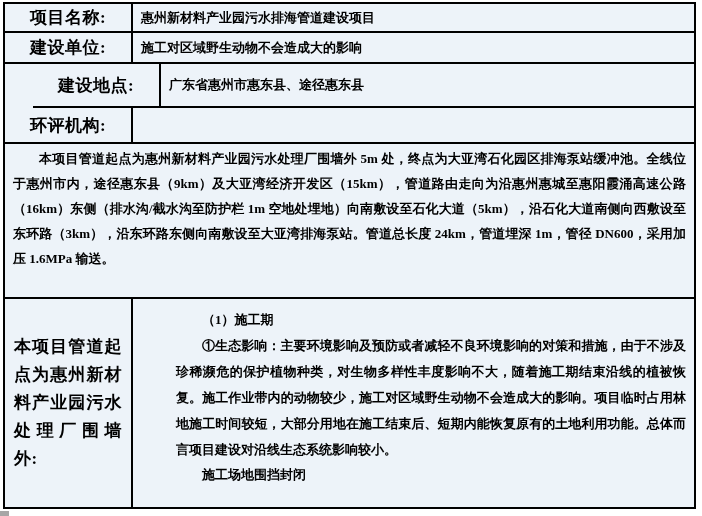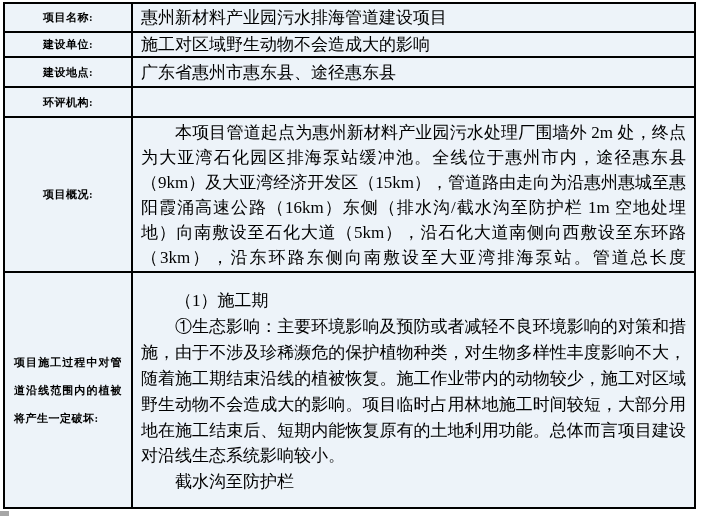--- a/index.html
+++ b/index.html
@@ -25,57 +25,58 @@
     flex-direction: column;
   }
   .row {
     display: flex;
     box-sizing: border-box;
     border-bottom: 2px solid var(--table-border, #000000);
     flex: 0 0 auto;
     min-height: 0;
   }
   .row.r1 { height: 29px; }
-  .row.r2 { height: 25px; }
-  .row.r3 { height: 30px; }
-  .row.r4 { height: 30px; }
+  .row.r2 { height: 31px; }
+  .row.r3 { height: 44px; margin-left: 28px; }
+  .row.r4 { height: 36px; }
   .row.r5 { height: 155px; }
   .row.r6 { border-bottom: none; flex: 1 1 auto; overflow: hidden; }
   .cell-label {
     flex: 0 0 128px;
     box-sizing: border-box;
     border-right: 2px solid var(--table-border, #000000);
     display: flex;
     align-items: center;
     justify-content: center;
     font-weight: bold;
-    font-size: 11px;
+    font-size: 17px;
     letter-spacing: 0.5px;
     overflow: hidden;
   }
   .cell-value {
     flex: 1 1 auto;
     box-sizing: border-box;
     display: flex;
     align-items: center;
     padding: 0 8px;
-    font-size: 17px;
+    font-size: 13px;
     overflow: hidden;
+    font-weight: bold;
   }
   .row.para .cell-value {
     display: block;
     padding: 2px 8px 0 8px;
   }
   .cell-value p {
     margin: 0;
     text-indent: 2em;
     text-align: justify;
   }
   .row.r5 .cell-value p { line-height: 25.1px; }
-  .row.r6 .cell-value { padding-top: 15px; }
+  .row.r6 .cell-value { padding-top: 8px; margin-left: 35px; }
   .row.r6 .cell-value p { line-height: 25.9px; }
   .label-multi {
     width: 108px;
     text-align: justify;
     line-height: 28px;
   }
   .corner-handle {
     position: absolute;
     left: 0;
     top: 511px;
@@ -103,32 +104,31 @@
     <div class="row r3">
       <div class="cell-label">建设地点:</div>
       <div class="cell-value">广东省惠州市惠东县、途径惠东县</div>
     </div>
 
     <div class="row r4">
       <div class="cell-label">环评机构:</div>
     </div>
 
     <div class="row r5 para">
-      <div class="cell-label">项目概况:</div>
       <div class="cell-value">
-        <p>本项目管道起点为惠州新材料产业园污水处理厂围墙外 2m 处，终点为大亚湾石化园区排海泵站缓冲池。全线位于惠州市内，途径惠东县（9km）及大亚湾经济开发区（15km），管道路由走向为沿惠州惠城至惠阳霞涌高速公路（16km）东侧（排水沟/截水沟至防护栏 1m 空地处埋地）向南敷设至石化大道（5km），沿石化大道南侧向西敷设至东环路（3km），沿东环路东侧向南敷设至大亚湾排海泵站。管道总长度 24km，管道埋深 1m，管径 DN600，采用加压 1.6MPa 输送。</p>
+        <p>本项目管道起点为惠州新材料产业园污水处理厂围墙外 5m 处，终点为大亚湾石化园区排海泵站缓冲池。全线位于惠州市内，途径惠东县（9km）及大亚湾经济开发区（15km），管道路由走向为沿惠州惠城至惠阳霞涌高速公路（16km）东侧（排水沟/截水沟至防护栏 1m 空地处埋地）向南敷设至石化大道（5km），沿石化大道南侧向西敷设至东环路（3km），沿东环路东侧向南敷设至大亚湾排海泵站。管道总长度 24km，管道埋深 1m，管径 DN600，采用加压 1.6MPa 输送。</p>
       </div>
     </div>
 
     <div class="row r6 para">
       <div class="cell-label">
-        <div class="label-multi">项目施工过程中对管道沿线范围内的植被将产生一定破坏:</div>
+        <div class="label-multi">本项目管道起点为惠州新材料产业园污水处理厂围墙外:</div>
       </div>
       <div class="cell-value">
         <p>（1）施工期</p>
         <p>①生态影响：主要环境影响及预防或者减轻不良环境影响的对策和措施，由于不涉及珍稀濒危的保护植物种类，对生物多样性丰度影响不大，随着施工期结束沿线的植被恢复。施工作业带内的动物较少，施工对区域野生动物不会造成大的影响。项目临时占用林地施工时间较短，大部分用地在施工结束后、短期内能恢复原有的土地利用功能。总体而言项目建设对沿线生态系统影响较小。</p>
-        <p>截水沟至防护栏</p>
+        <p>施工场地围挡封闭</p>
       </div>
     </div>
 
   </div>
   <div class="corner-handle"></div>
 </div>
 
 </body></html>

